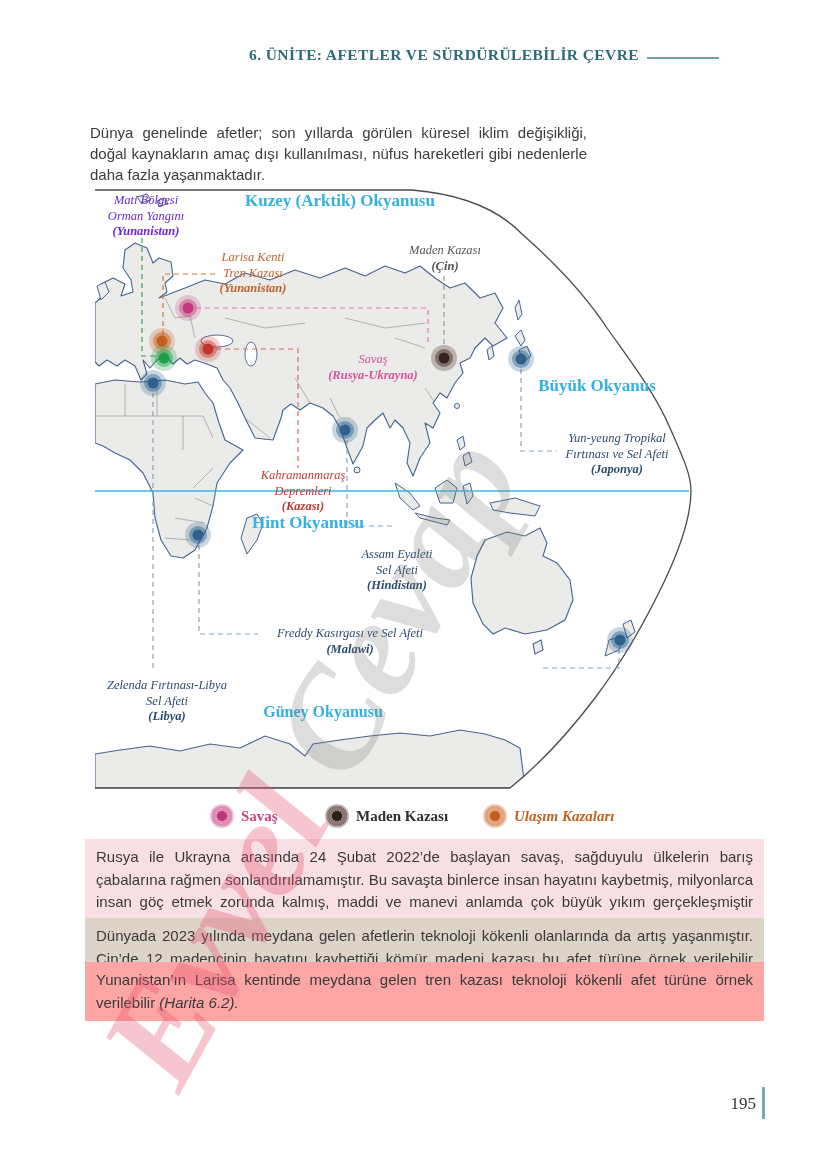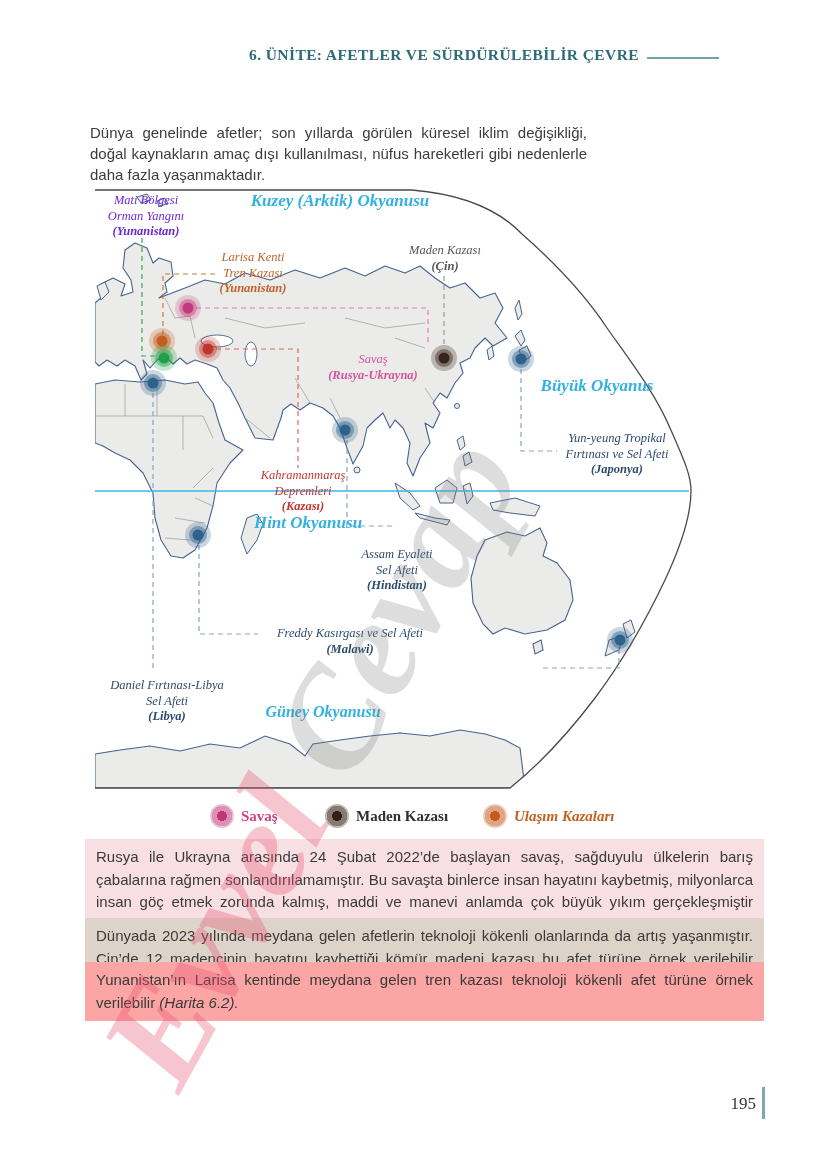--- a/index.html
+++ b/index.html
@@ -17,21 +17,21 @@
            line-height:21px; text-align:justify; color:#3c3c3c; }
 
   
   .map-wrap { position:absolute; left:95px; top:188px; width:600px; height:610px; }
   .map-wrap svg { position:absolute; left:0; top:0; }
   .mlabel { position:absolute; transform:translateX(-50%); text-align:center;
             font-family:"Liberation Serif", serif; font-style:italic; font-size:12.5px;
             line-height:15.5px; white-space:nowrap; }
   .mlabel .cty { font-weight:bold; }
   .ocean { position:absolute; transform:translateX(-50%); white-space:nowrap;
-           font-family:"Liberation Serif", serif; font-style:italic; font-weight:bold;
+           font-family:"Liberation Serif", serif; font-weight:bold;
            font-size:17px; color:#33b1e0; }
 
   
   .legend { position:absolute; left:200px; top:804px; width:480px; height:30px; }
   .leg-item { position:absolute; display:flex; align-items:center; gap:7px; }
   .leg-dot { width:24px; height:24px; border-radius:50%; }
   .leg-txt { font-family:"Liberation Serif", serif; font-weight:bold; font-size:15px; }
 
   
   .para { position:absolute; left:85px; width:679px; padding:7px 11px; font-size:15px;
@@ -209,21 +209,21 @@
   <div class="mlabel" style="left:302px; top:359px; color:#2c4a6e;">
     <div>Assam Eyaleti</div>
     <div>Sel Afeti</div>
     <div class="cty">(Hindistan)</div>
   </div>
   <div class="mlabel" style="left:255px; top:438px; color:#2c4a6e;">
     <div>Freddy Kasırgası ve Sel Afeti</div>
     <div class="cty">(Malawi)</div>
   </div>
   <div class="mlabel" style="left:72px; top:490px; color:#2c4a6e;">
-    <div>Daniel Fırtınası-Libya</div>
+    <div>Zelenda Fırtınası-Libya</div>
     <div>Sel Afeti</div>
     <div class="cty">(Libya)</div>
   </div>
 </div>
 
 <div class="legend">
   <div class="leg-item" style="left:10px;">
     <span class="leg-dot" style="background:radial-gradient(circle, #c23578 0 30%, rgba(194,53,120,0.55) 30% 60%, rgba(194,53,120,0.3) 60% 100%);"></span>
     <span class="leg-txt" style="color:#d0437f;">Savaş</span>
   </div>

